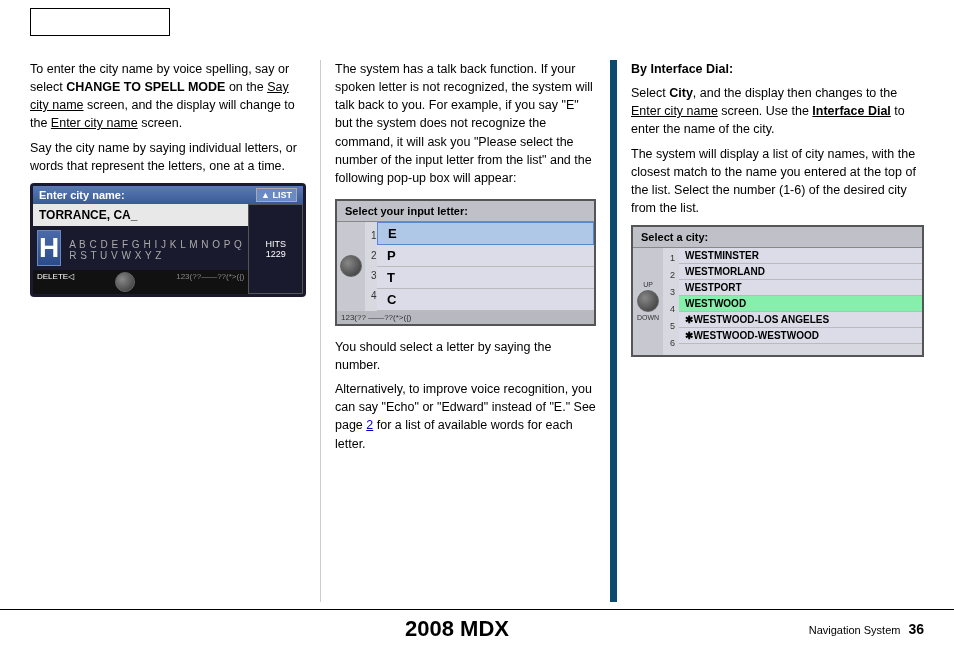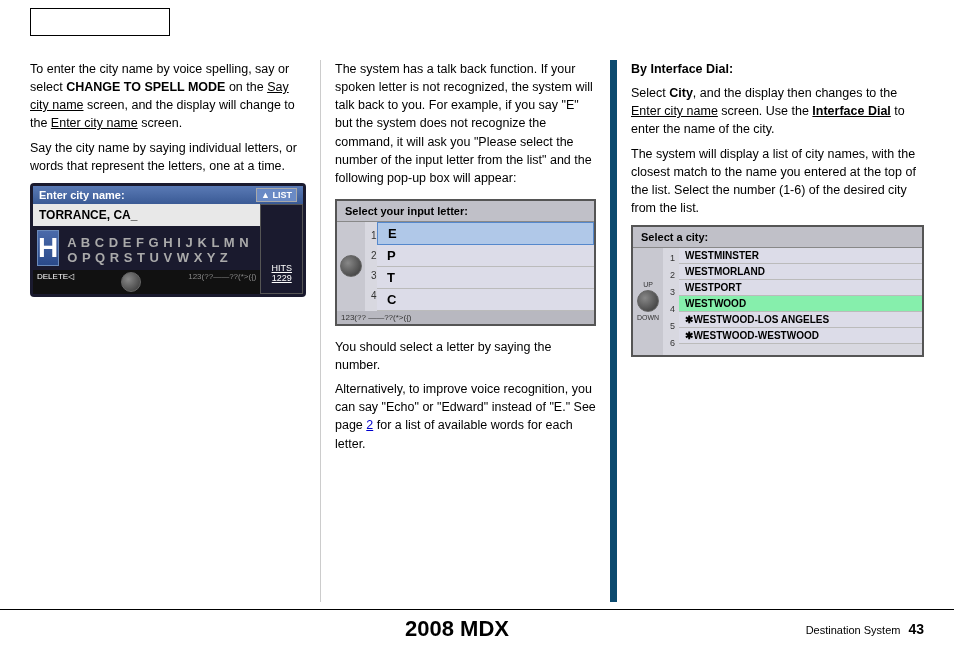--- a/index.html
+++ b/index.html
@@ -142,25 +142,24 @@
       height: 36px;
       display: flex;
       align-items: center;
       justify-content: center;
       border: 1px solid #6a8abb;
       float: left;
       margin-right: 4px;
     }
     .alpha-row {
       color: #aaa;
-      font-size: 13px;
+      font-size: 10px;
       letter-spacing: 0.5px;
       margin-top: 4px;
       clear: both;
-      font-weight: bold;
     }
     .screen-bottom-bar {
       background: #111;
       color: #888;
       font-size: 8px;
       padding: 2px 4px;
       display: flex;
       justify-content: space-between;
     }
     .delete-btn {
@@ -356,21 +355,21 @@
               <div class="big-letter">H</div>
               <div class="alpha-row">A B C D E F G H I J K L M N O P Q R S T U V W X Y Z</div>
             </div>
           </div>
           <div class="screen-bottom-bar">
             <span class="delete-btn">DELETE◁</span>
             <div class="dial-knob"></div>
             <span>123(??——??(*&gt;({)</span>
           </div>
         </div>
-        <div class="hits-box" style="min-width:30px; display:flex; flex-direction:column; align-items:center; justify-content:flex-end; padding:10px;text-decoration:underline;">
+        <div class="hits-box" style="min-width:30px; display:flex; flex-direction:column; align-items:center; justify-content:center; padding:16px;">
           <div>HITS</div>
           <div>1229</div>
         </div>
       </div>
     </div>
   </div>
 
   <div class="col2">
     <p>The system has a talk back function. If your spoken letter is not recognized, the system will talk back to you. For example, if you say "E" but the system does not recognize the command, it will ask you "Please select the number of the input letter from the list" and the following pop-up box will appear:</p>
 
@@ -429,16 +428,16 @@
         </div>
       </div>
     </div>
   </div>
 </div>
 
 <div class="footer">
   <div style="width:120px;"></div>
   <div class="footer-model">2008  MDX</div>
   <div style="display:flex; align-items:baseline; width:160px; justify-content:flex-end;">
-    <span class="footer-nav">Destination System</span>
-    <span class="footer-page">43</span>
+    <span class="footer-nav">Navigation System</span>
+    <span class="footer-page">36</span>
   </div>
 </div>
 
 </body></html>

